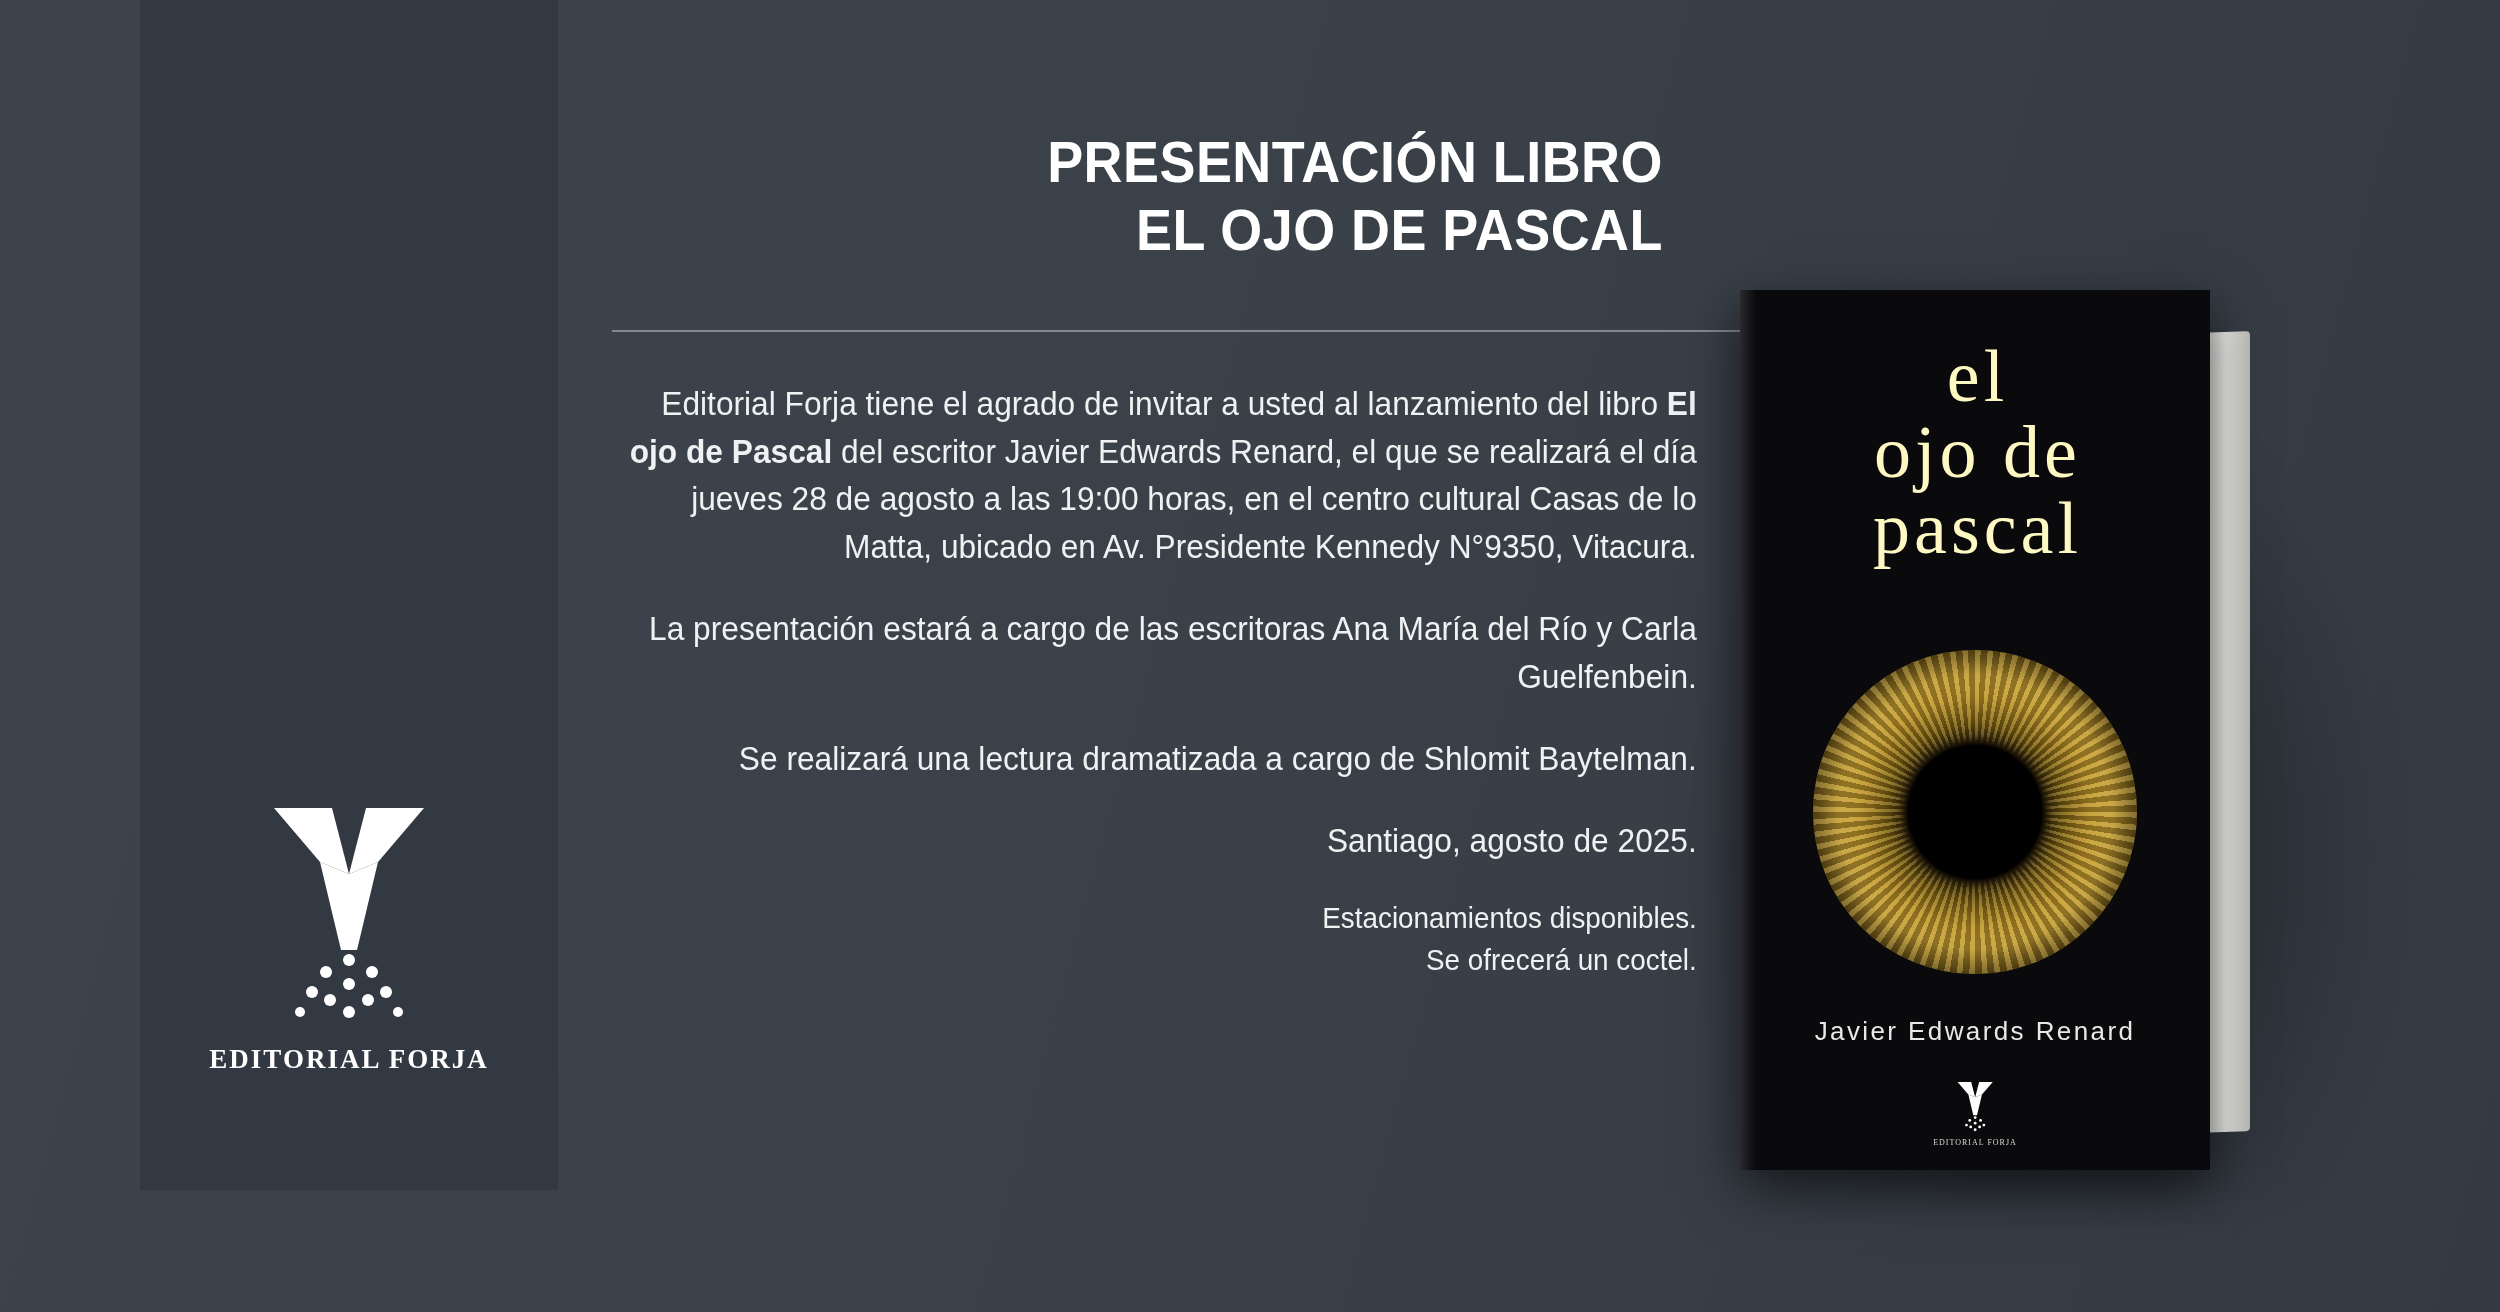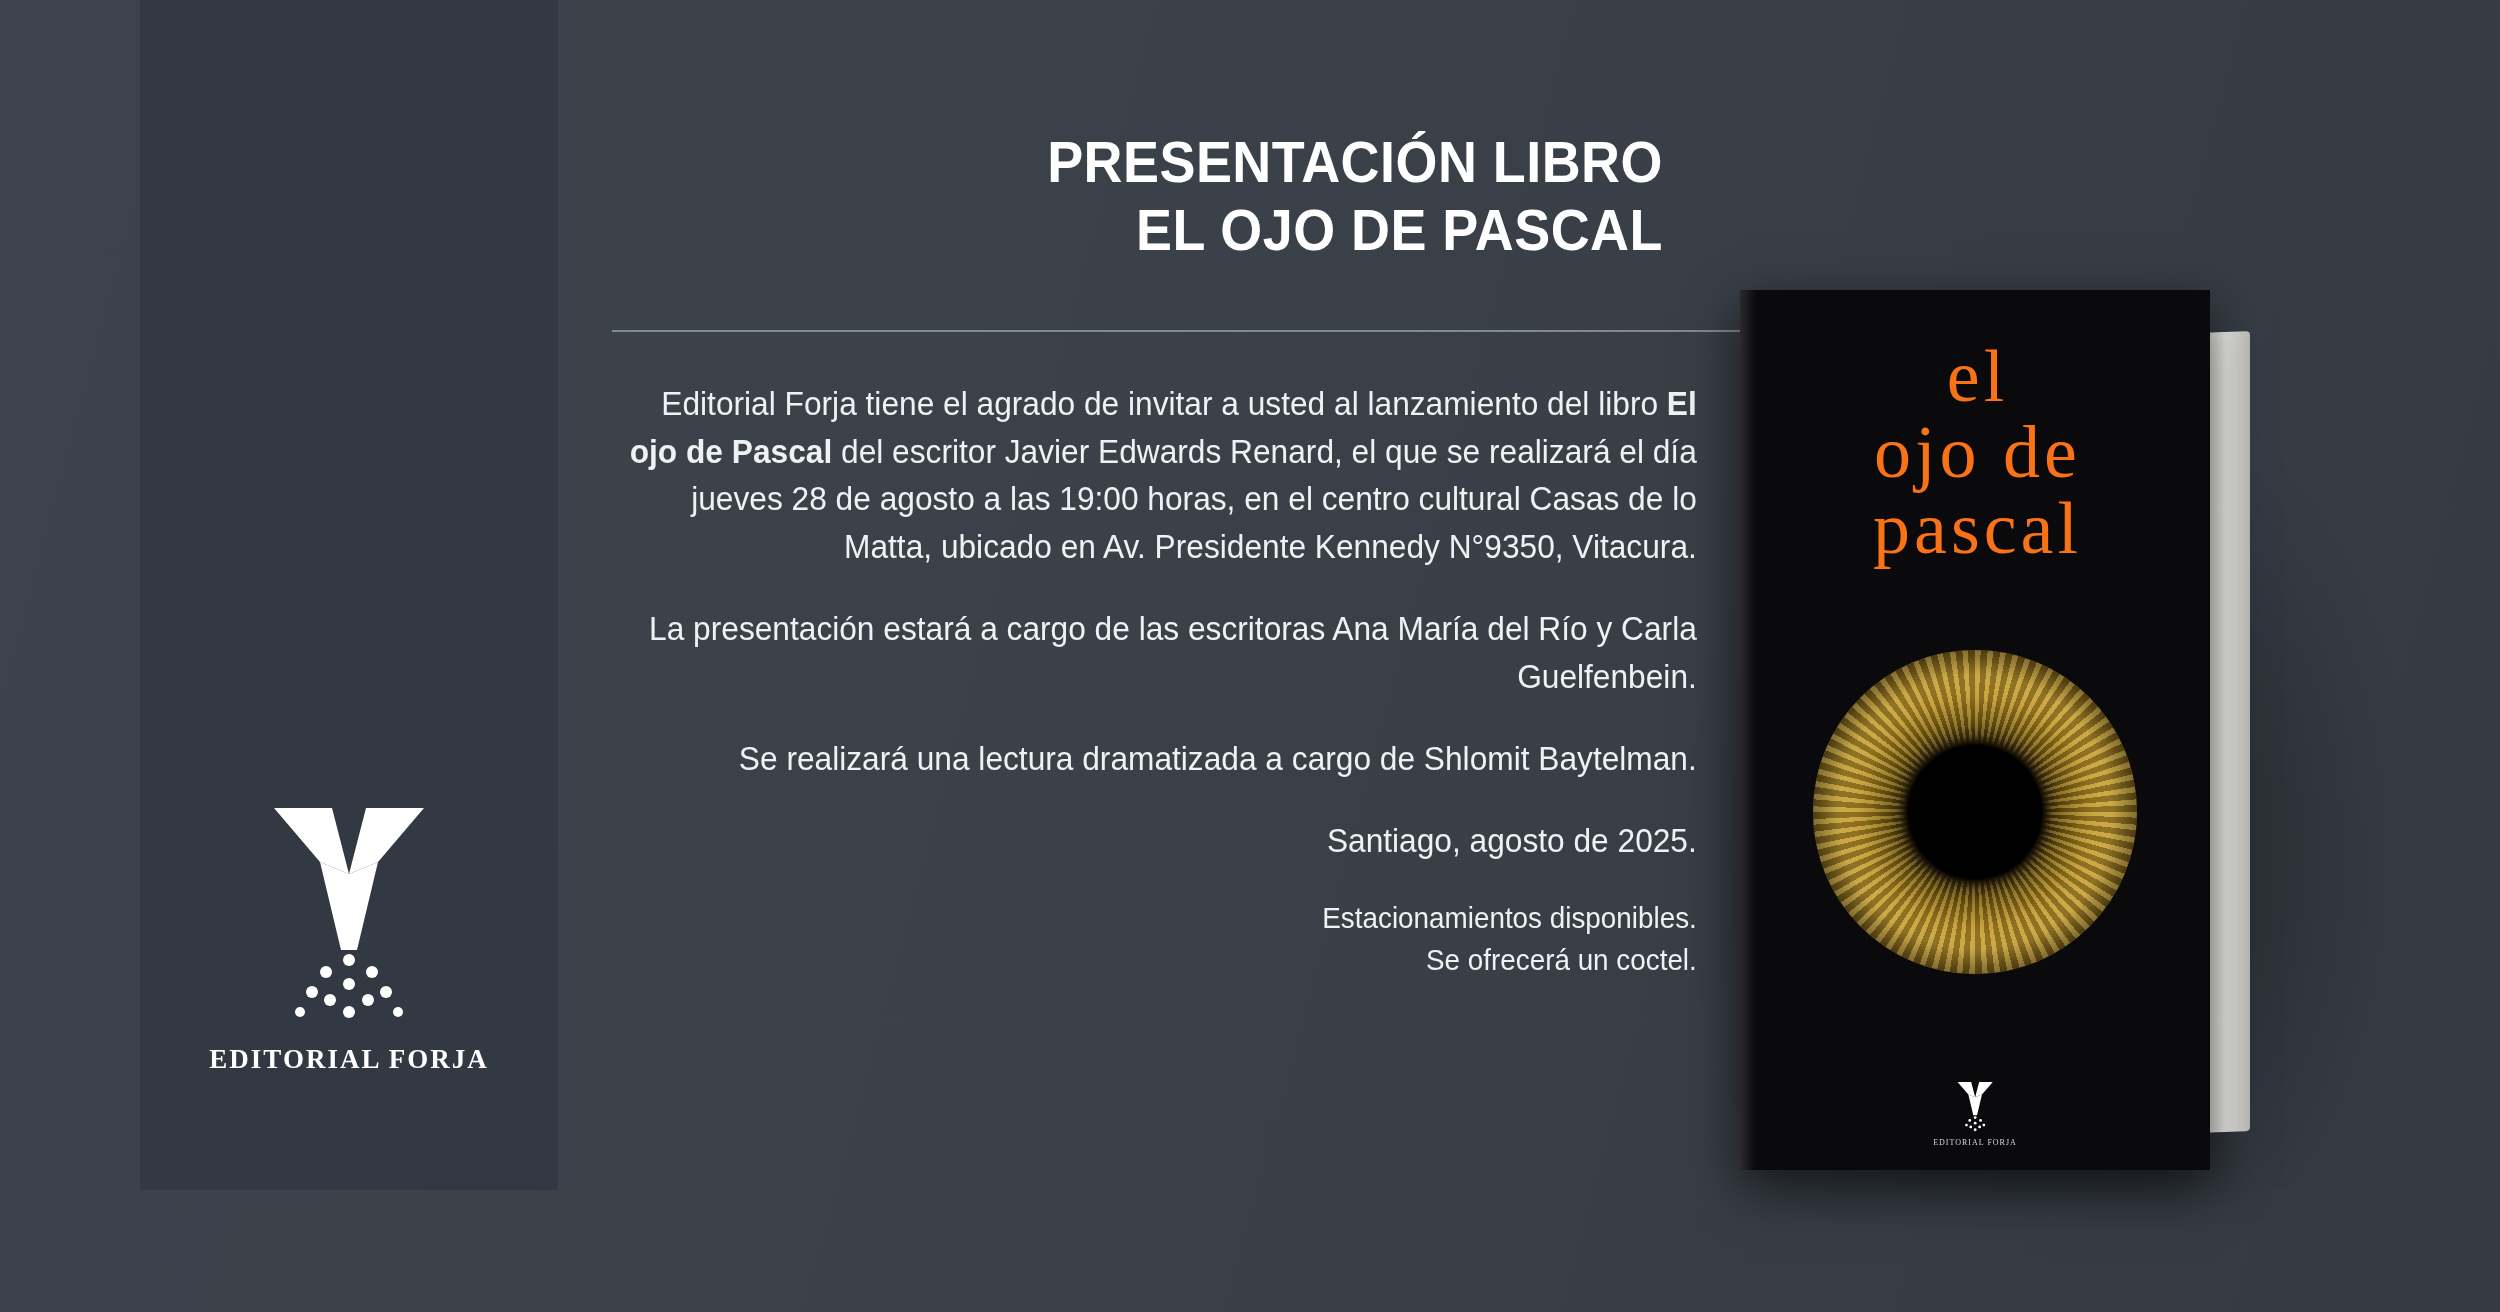--- a/index.html
+++ b/index.html
@@ -128,21 +128,21 @@
     position: absolute;
     left: 0; top: 0;
     width: 16px; height: 100%;
     background: linear-gradient(90deg, #2a2a2e 0%, #0a0a0c 100%);
   }
   .cover-title {
     position: absolute;
     left: 5px; right: 0;
     top: 48px;
     text-align: center;
-    color: #f97316;
+    color: #fef9c3;
     font-family: "Liberation Serif", serif;
     font-size: 74px;
     line-height: 1.03;
     letter-spacing: 4px;
     text-transform: lowercase;
     white-space: pre-line;
   }
   .iris {
     position: absolute;
     left: 50%;
@@ -261,20 +261,21 @@
     <div class="book-shadow"></div>
     <div class="book-pages"></div>
     <div class="book-cover">
       <div class="book-spine"></div>
       <div class="cover-title">el
 ojo de
 pascal</div>
       <div class="iris">
         <div class="iris-pupil"></div>
       </div>
+      <div class="cover-author">Javier Edwards Renard</div>
       <div class="cover-logo">
         <svg width="48" height="54" viewBox="0 0 190 230">
           <path d="M20 8 L78 8 L95 74 L66 62 Z" fill="#ffffff"></path>
           <path d="M170 8 L112 8 L95 74 L124 62 Z" fill="#ffffff"></path>
           <path d="M66 62 L95 74 L124 62 L103 150 L87 150 Z" fill="#ffffff"></path>
           <circle cx="95" cy="160" r="6" fill="#ffffff"></circle>
           <circle cx="72" cy="172" r="6" fill="#ffffff"></circle>
           <circle cx="118" cy="172" r="6" fill="#ffffff"></circle>
           <circle cx="95" cy="184" r="6" fill="#ffffff"></circle>
           <circle cx="58" cy="192" r="6" fill="#ffffff"></circle>

